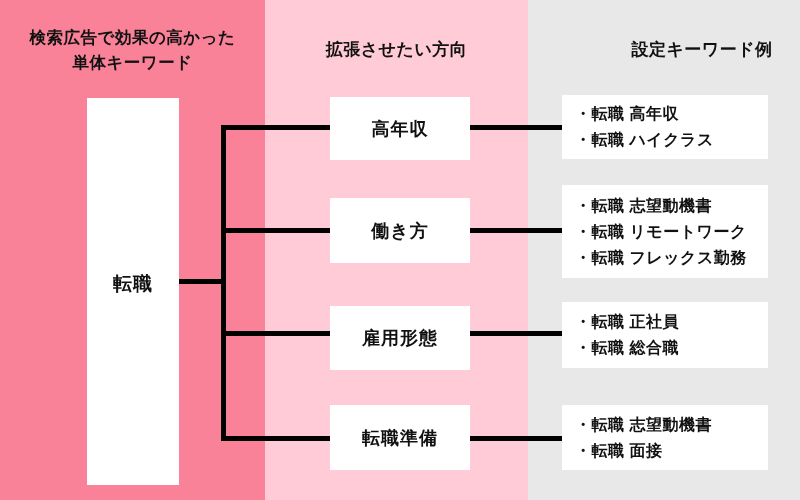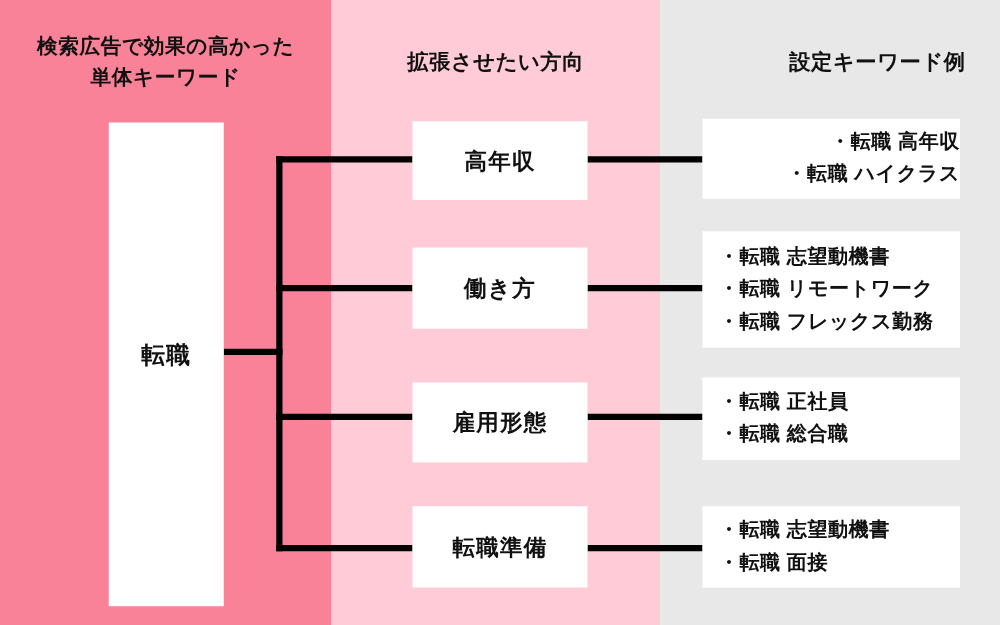--- a/index.html
+++ b/index.html
@@ -59,21 +59,21 @@
   .m1{top:97px;height:63px;}
   .m2{top:198px;height:65px;}
   .m3{top:306px;height:64px;}
   .m4{top:405px;height:65px;}
 
   .right-box{
     left:562px;width:206px;
     display:flex;flex-direction:column;justify-content:center;
     padding-left:13px;box-sizing:border-box;
   }
-  .r1{top:95px;height:64px;align-items:flex-end;}
+  .r1{top:95px;height:64px;}
   .r2{top:185px;height:93px;}
   .r3{top:302px;height:66px;}
   .r4{top:405px;height:65px;}
   .kw{font-size:16px;line-height:26px;white-space:nowrap;letter-spacing:0.5px;}
 
   .line{position:absolute;background:var(--line-color);}
   .stub{left:179px;top:279px;width:47px;height:5px;}
   .trunk{left:221px;top:125px;width:5px;height:316px;}
   .branch{height:5px;}
   .bl{left:221px;width:109px;}

